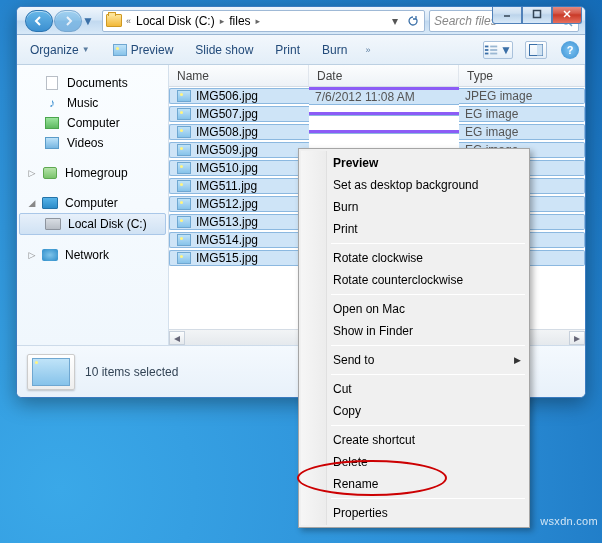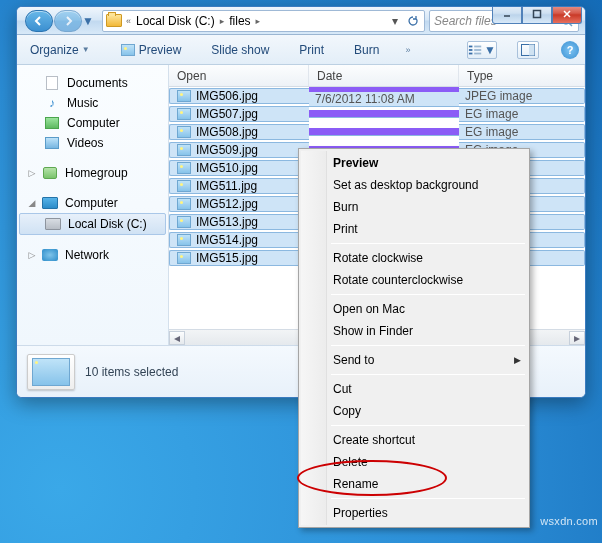--- a/index.html
+++ b/index.html
@@ -26,21 +26,21 @@
   .searchbox { width: 150px; height: 22px; border: 1px solid #9fb9d6; border-radius: 2px; background:#fff; display:flex; align-items:center; padding: 0 4px; color:#888; font-style: italic; }
   .searchbox .searchicon { margin-left:auto; width:14px; height:14px; }
 
   .winctrl { position:absolute; right: 3px; top: -2px; display:flex; }
   .wbtn { width: 30px; height: 19px; border:1px solid #5081b9; border-top:none; background:linear-gradient(#e8f0f8,#cfe1f2 45%,#bcd4eb 55%,#d8e9f8); display:flex; align-items:center; justify-content:center; }
   .wbtn:first-child{ border-bottom-left-radius:3px; }
   .wbtn.close { background:linear-gradient(#e89a90,#d65b4c 45%,#c93a28 55%,#e8705e); border-bottom-right-radius:3px; color:#fff; }
   .wbtn svg{width:10px;height:10px;}
 
   
-  .toolbar { height: 30px; background: linear-gradient(#f2f7fc,#e3eef8); display:flex; align-items:center; border-bottom:1px solid #bcd0e2; padding: 0 6px; gap: 16px; }
+  .toolbar { height: 30px; background: linear-gradient(#f2f7fc,#e3eef8); display:flex; align-items:center; border-bottom:1px solid #bcd0e2; padding: 0 6px; gap: 8px; }
   .tbtn { padding: 4px 7px; color:#234b7a; display:flex; align-items:center; gap:3px; border-radius:2px; }
   .tbtn .drop { font-size:8px; color:#5b7da0; }
   .tbtn .ticon { width:16px; height:14px; display:flex; align-items:center; justify-content:center; }
   .toolbar .flex { flex:1; }
   .toolbar .chev{ color:#5b7da0; font-size:9px; padding:0 3px; }
   .view-btn{ width:30px; height:18px; border:1px solid #a9c1db; background:linear-gradient(#fff,#e3eef8); border-radius:2px; display:flex; align-items:center; justify-content:center; color:#3a6fa7;}
   .helpicon{ width:18px; height:18px; border-radius:50%; background:radial-gradient(#7cc4f4,#3b8fd0); color:#fff; display:flex; align-items:center; justify-content:center; font-weight:bold; margin-left:6px; font-size:11px;}
 
   
   .split { flex:1; display:flex; overflow:hidden; }
@@ -60,21 +60,21 @@
   .col-date{ width: 150px; }
   .col-type{ flex:1; }
   .filelist { flex:1; overflow:auto; }
   .row { display:flex; align-items:center; height:18px; }
   .row.sel .cell { background: #cee4f7; }
   .row .cell { padding: 0 6px; white-space:nowrap; overflow:hidden; text-overflow:ellipsis; }
   .row .cell.name { width:140px; display:flex; align-items:center; gap:4px; }
   .row .cell.date { width:150px; color:#555; }
   .row .cell.type { flex:1; color:#555; }
   .row.sel .cell.name{ border:1px solid #8bb8e0; border-right:none; border-radius:2px 0 0 2px;}
-  .row.sel .cell.date{ border-top:7px solid #8b5cf6;border-bottom:1px solid #8bb8e0;}
+  .row.sel .cell.date{ border-top:3px solid #8b5cf6;border-bottom:1px solid #8bb8e0;}
   .row.sel .cell.type{ border:1px solid #8bb8e0; border-left:none; border-radius:0 2px 2px 0;}
   .ficon{width:16px;height:14px;display:inline-flex;align-items:center;justify-content:center;}
   .hscroll { height:16px; background:linear-gradient(#f2f4f6,#e5e9ed); border-top:1px solid #d4dce5; display:flex; align-items:center;}
   .hscroll .sbtn{width:16px;height:14px;background:linear-gradient(#fcfdfe,#e5e9ed); border:1px solid #c7d0db; display:flex;align-items:center;justify-content:center;color:#667;}
   .hscroll .track{flex:1;}
 
   
   .details { height: 52px; background:linear-gradient(#f4f9fe,#e8f1fa); border-top:1px solid #cddbea; display:flex; align-items:center; padding: 4px 10px; gap: 10px;}
   .details .thumb { width:48px; height:36px; background:linear-gradient(#fff,#eee); border:1px solid #ccc; border-radius:2px; box-shadow:0 1px 2px rgba(0,0,0,0.2); display:flex; align-items:center; justify-content:center;}
   .details .info{ display:flex; flex-direction:column; gap:12px; color:#345; }
@@ -268,21 +268,21 @@
             <span class="sicon">
               <span class="glyph-net"></span>
             </span>
             <span>Network</span>
           </div>
       </div>
     </div>
 
     <div class="content">
       <div class="colhead">
-        <div class="col col-name">Open</div>
+        <div class="col col-name">Name</div>
         <div class="col col-date">Date</div>
         <div class="col col-type">Type</div>
       </div>
       <div class="filelist" id="filelist">
           <div class="row sel">
             <span class="cell name">
               <span class="ficon">
                 <span class="glyph-img"></span>
               </span>
               <span>IMG506.jpg</span>

